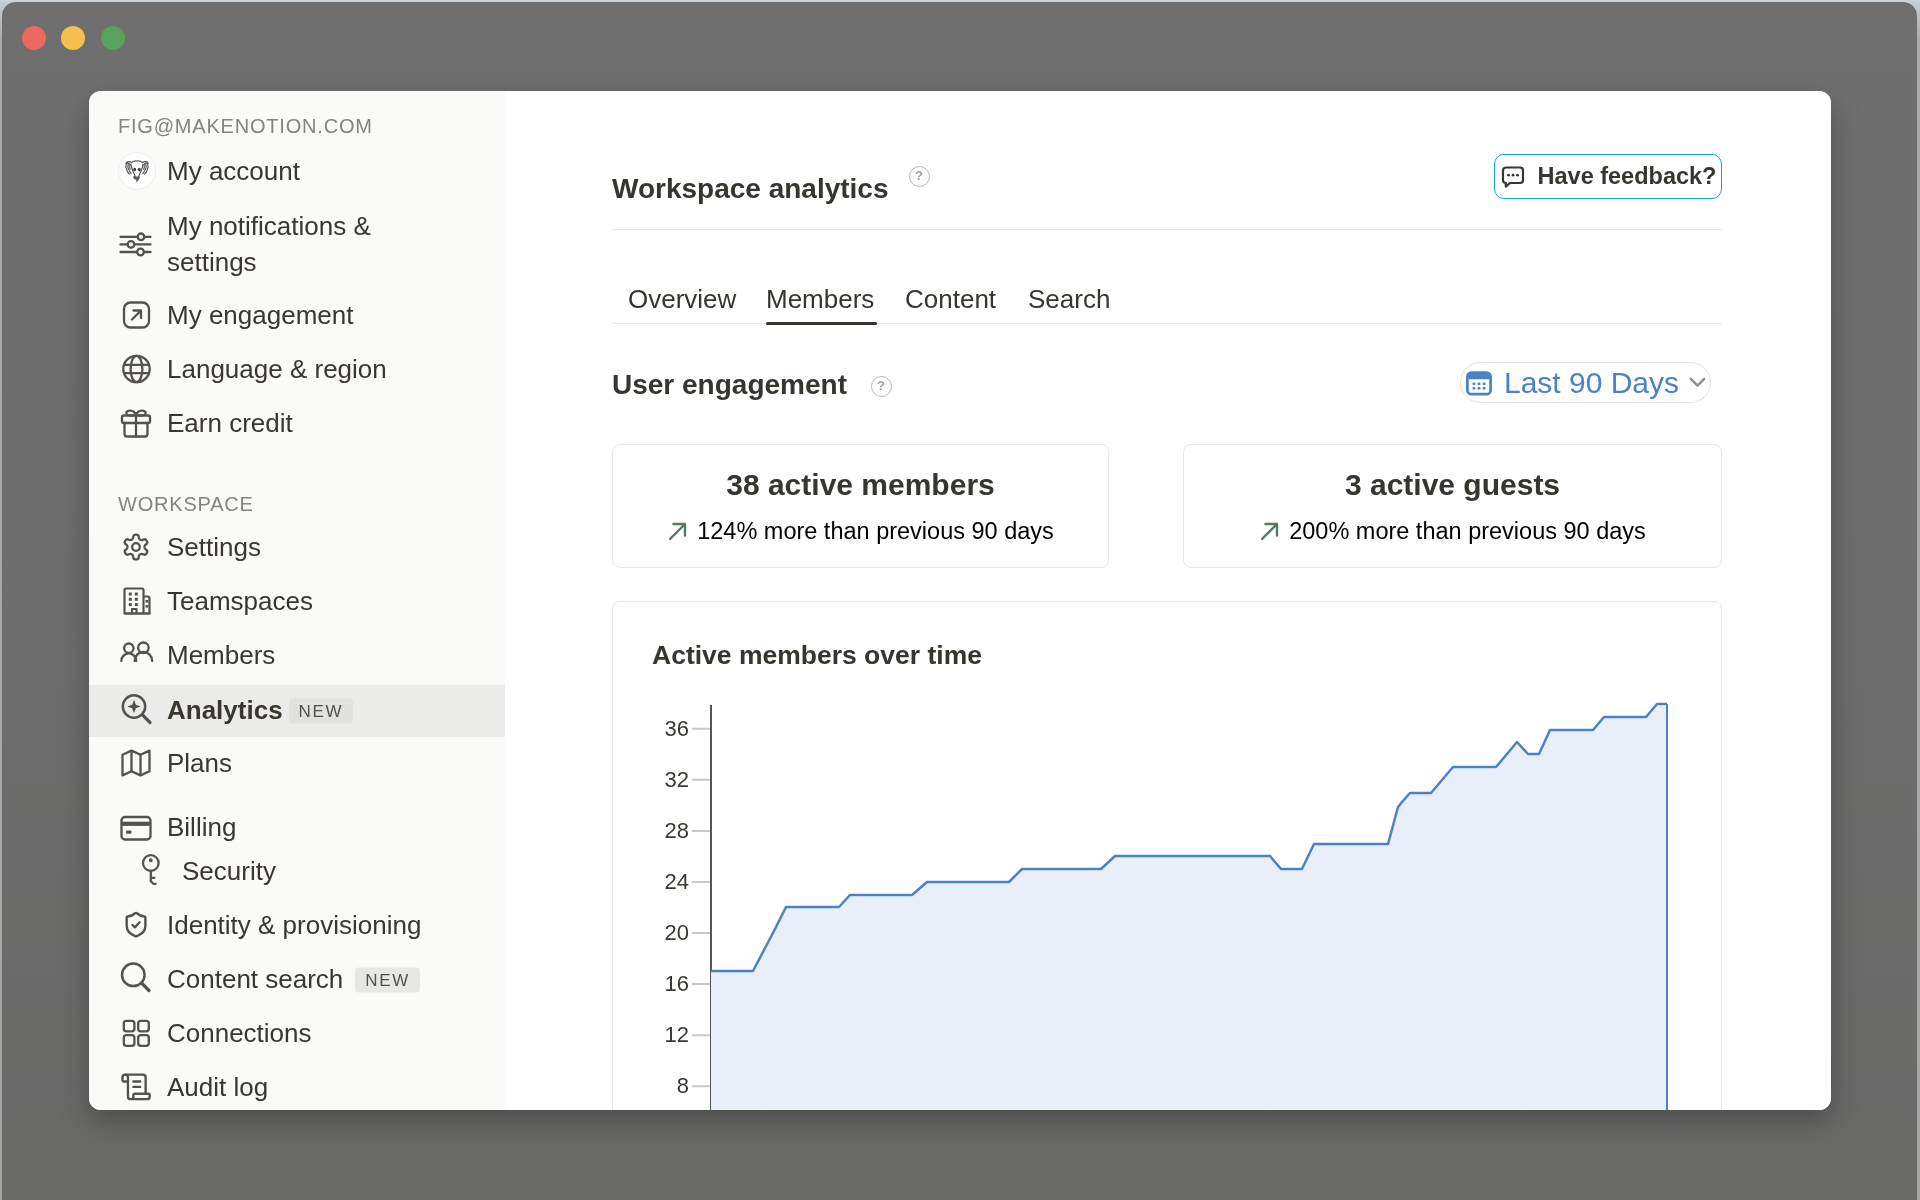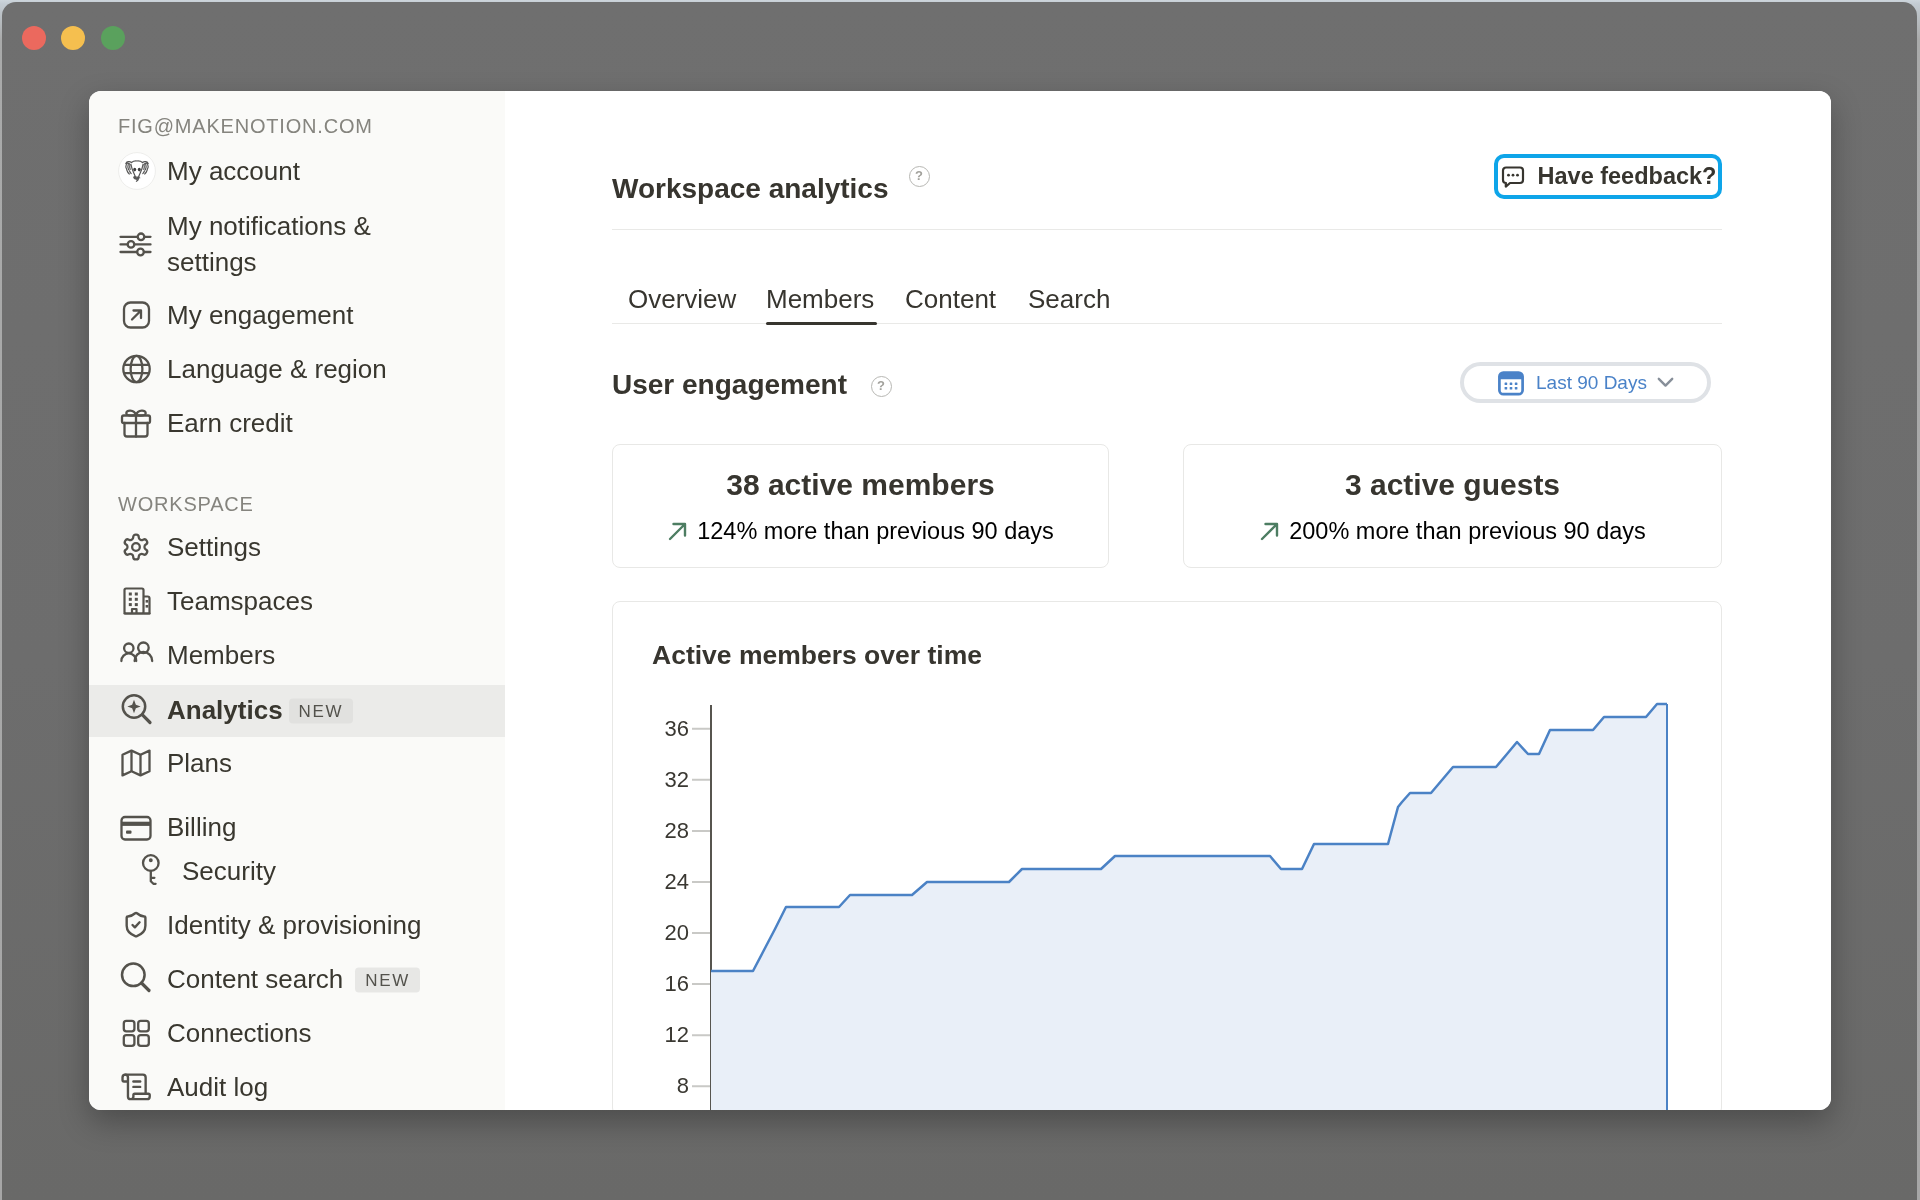--- a/index.html
+++ b/index.html
@@ -17,21 +17,21 @@
   .row .txt { position:absolute; left:78px; top:50%; transform:translateY(-50%);
     font-size:26px; color:#39372f; white-space:nowrap; }
   .row svg.ic { position:absolute; left:29px; top:50%; transform:translateY(-50%); }
   .active-row { position:absolute; left:0; top:594px; width:416px; height:52px; background:#ebebe9; }
   .badge { display:inline-block; background:#e1e1df; color:#53524c; font-size:17px; font-weight:500;
     letter-spacing:1.6px; border-radius:4px; padding:3px 10px 2px 10px; vertical-align:2px; }
   .main { position:absolute; left:416px; top:0; width:1326px; height:1019px; background:#fff; }
   .h1 { position:absolute; font-size:28px; font-weight:700; color:#37352f; white-space:nowrap; }
   .helpc { position:absolute; width:21px; height:21px; border:1.5px solid #b7b7b3; border-radius:50%;
     color:#a2a19c; font-size:13px; font-weight:700; text-align:center; line-height:18px; }
-  .btn { position:absolute; border:4px solid #0ea5e9; background:#fff; display:flex;
+  .btn { position:absolute; border:1px solid #0ea5e9; background:#fff; display:flex;
     align-items:center; justify-content:center; }
   .tab { position:absolute; font-size:26px; color:#37352f; font-weight:500; white-space:nowrap; }
   .card { position:absolute; border:1px solid #e8e8e6; border-radius:8px; background:#fff; }
   .cnum { position:absolute; width:100%; text-align:center; font-size:30px; font-weight:700; color:#37352f; line-height:30px; }
   .cgrow { position:absolute; width:100%; display:flex; align-items:center; justify-content:center;
     font-size:23.5px; color:#000000; }
 </style>
 </head>
 <body>
 <div class="screen">
@@ -258,21 +258,21 @@
         <path d="M3 10.2 V7.6 a4 4 0 0 1 4-4 h14 a4 4 0 0 1 4 4 v2.6 Z" fill="#4a82c8"></path>
         <g fill="#4a82c8">
           <rect x="7.6" y="13.4" width="2.6" height="2.6" rx="0.6"></rect>
             <rect x="12.7" y="13.4" width="2.6" height="2.6" rx="0.6"></rect>
             <rect x="17.8" y="13.4" width="2.6" height="2.6" rx="0.6"></rect>
           <rect x="7.6" y="17.9" width="2.6" height="2.6" rx="0.6"></rect>
             <rect x="12.7" y="17.9" width="2.6" height="2.6" rx="0.6"></rect>
             <rect x="17.8" y="17.9" width="2.6" height="2.6" rx="0.6"></rect>
         </g>
       </svg>
-      <span style="font-size:19px; color:#4a82c8;">Last 90 Days</span>
+      <span style="font-size:30px; color:#4a82c8;">Last 90 Days</span>
       <svg width="17" height="11" viewBox="0 0 17 11" style="margin-left:10px;">
         <path d="M1.8 1.8 L8.5 8.6 L15.2 1.8" fill="none" stroke="#878f99" stroke-width="2.4" stroke-linecap="round" stroke-linejoin="round"></path>
       </svg>
     </div>
     <div class="card" style="left:523px; top:353px; width:497px; height:124px;">
       <div class="cnum" style="top:25px;">38 active members</div>
       <div class="cgrow" style="top:73px;">
         <svg width="21" height="21" viewBox="0 0 21 21" style="margin-right:9px;">
           <g stroke="#4d7d62" stroke-width="2.4" fill="none" stroke-linecap="round" stroke-linejoin="round">
             <path d="M3 18 L17.5 3.5 M6.5 3 H18 V14.5"></path>

